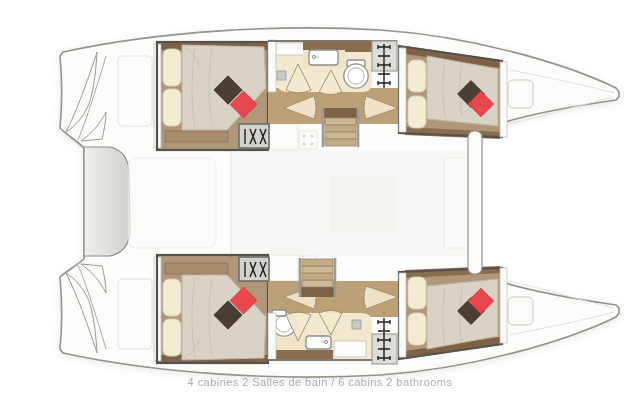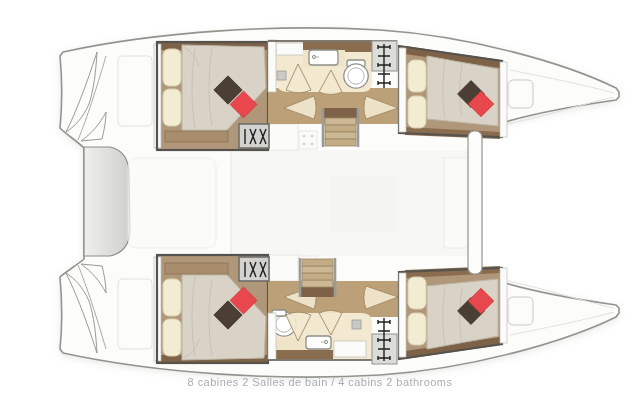--- a/index.html
+++ b/index.html
@@ -295,14 +295,14 @@
     <g>
       <rect class="faint" style="stroke:#c9c9c5" x="508" y="297" width="25" height="28" rx="5"></rect>
       <path class="faint" d="M 510,335 C 550,327 585,320 614,312"></path>
       <path class="faint" d="M 508,281 C 550,290 582,301 614,308"></path>
     </g>
   </g>
 
   <rect x="468" y="131" width="14" height="143" rx="6" class="hull" style="stroke-width:1.2"></rect>
 </svg>
 
-<div class="caption">8 cabines 2 Salles de bain / 4 cabins 2 bathrooms</div>
+<div class="caption">4 cabines 2 Salles de bain / 6 cabins 2 bathrooms</div>
 </div>
 
 </body></html>

